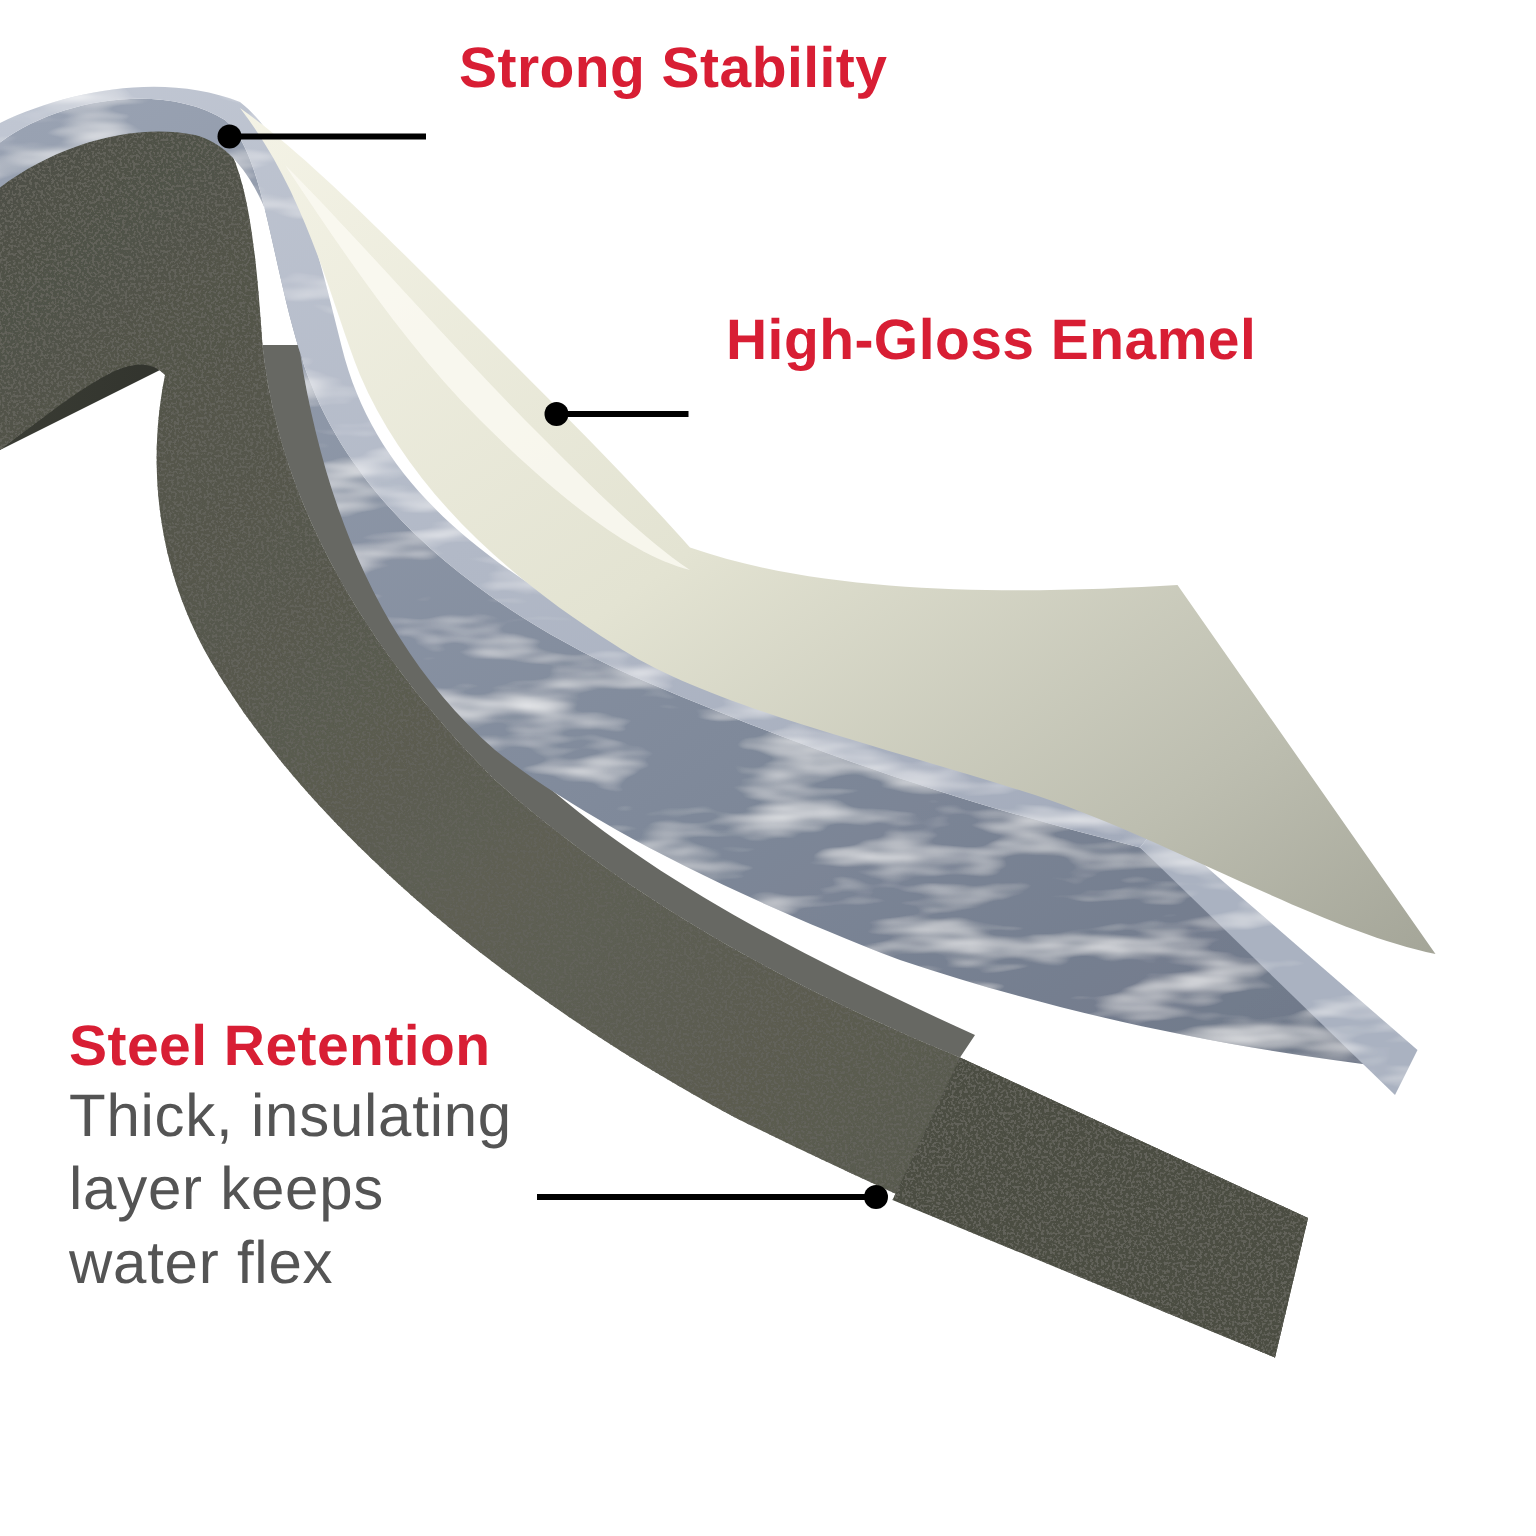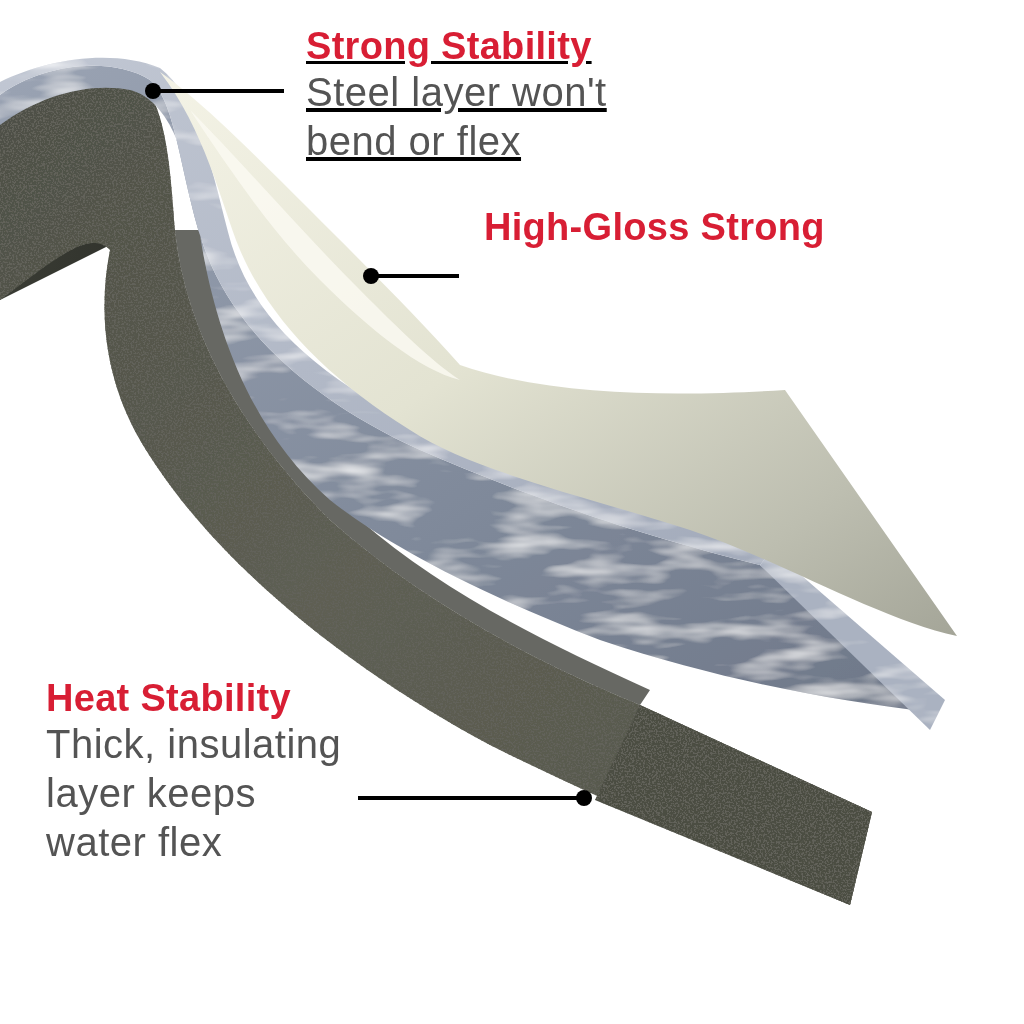--- a/index.html
+++ b/index.html
@@ -1,21 +1,21 @@
 <!DOCTYPE html>
 <html><head>
 <meta charset="utf-8">
 <style>
   html, body { margin: 0; padding: 0; background: #ffffff; }
   body { width: 1024px; height: 1024px; position: relative; overflow: hidden; font-family: "Liberation Sans", "DejaVu Sans", sans-serif; }
   #diagram { position: absolute; left: 0; top: 0; width: 1024px; height: 1024px; }
   .callout { position: absolute; }
   .callout-title { font-weight: bold; font-size: 38px; line-height: 44px; letter-spacing: 0.3px; white-space: nowrap; }
   .callout-desc { font-size: 40px; line-height: 49px; color: #545454; white-space: pre-line; letter-spacing: 0.5px; }
-  #callout-stability { left: 306px; top: 24px; text-decoration: underline; }
+  #callout-stability { left: 306px; top: 24px; }
   #callout-enamel { left: 484px; top: 205px; }
   #callout-heat { left: 46px; top: 676px; }
 </style>
 </head>
 <body>
 
 <svg id="diagram" viewBox="0 0 1024 1024" xmlns="http://www.w3.org/2000/svg">
   <defs>
     <filter id="speckle" x="0" y="0" width="100%" height="100%">
       <feTurbulence type="fractalNoise" baseFrequency="0.55" numOctaves="2" seed="3" result="n"></feTurbulence>
@@ -112,26 +112,24 @@
     <circle cx="371" cy="276" r="8" fill="#000"></circle>
   </g>
   <g>
     <line x1="358" y1="798" x2="584" y2="798" stroke="#000" stroke-width="4"></line>
     <circle cx="584" cy="798" r="8" fill="#000"></circle>
   </g>
 </svg>
 
 <div class="callout" id="callout-stability">
   <div class="callout-title" style="color:#d81e34">Strong Stability</div>
-  <div class="callout-desc">Steel layer won't
-bend or flex</div>
 </div>
 
 <div class="callout" id="callout-enamel">
-  <div class="callout-title" style="color:#d81e34">High-Gloss Strong</div>
+  <div class="callout-title" style="color:#d81e34">High-Gloss Enamel</div>
 </div>
 
 <div class="callout" id="callout-heat">
-  <div class="callout-title" style="color:#d81e34">Heat Stability</div>
+  <div class="callout-title" style="color:#d81e34">Steel Retention</div>
   <div class="callout-desc">Thick, insulating
 layer keeps
 water flex</div>
 </div>
 
 </body></html>

